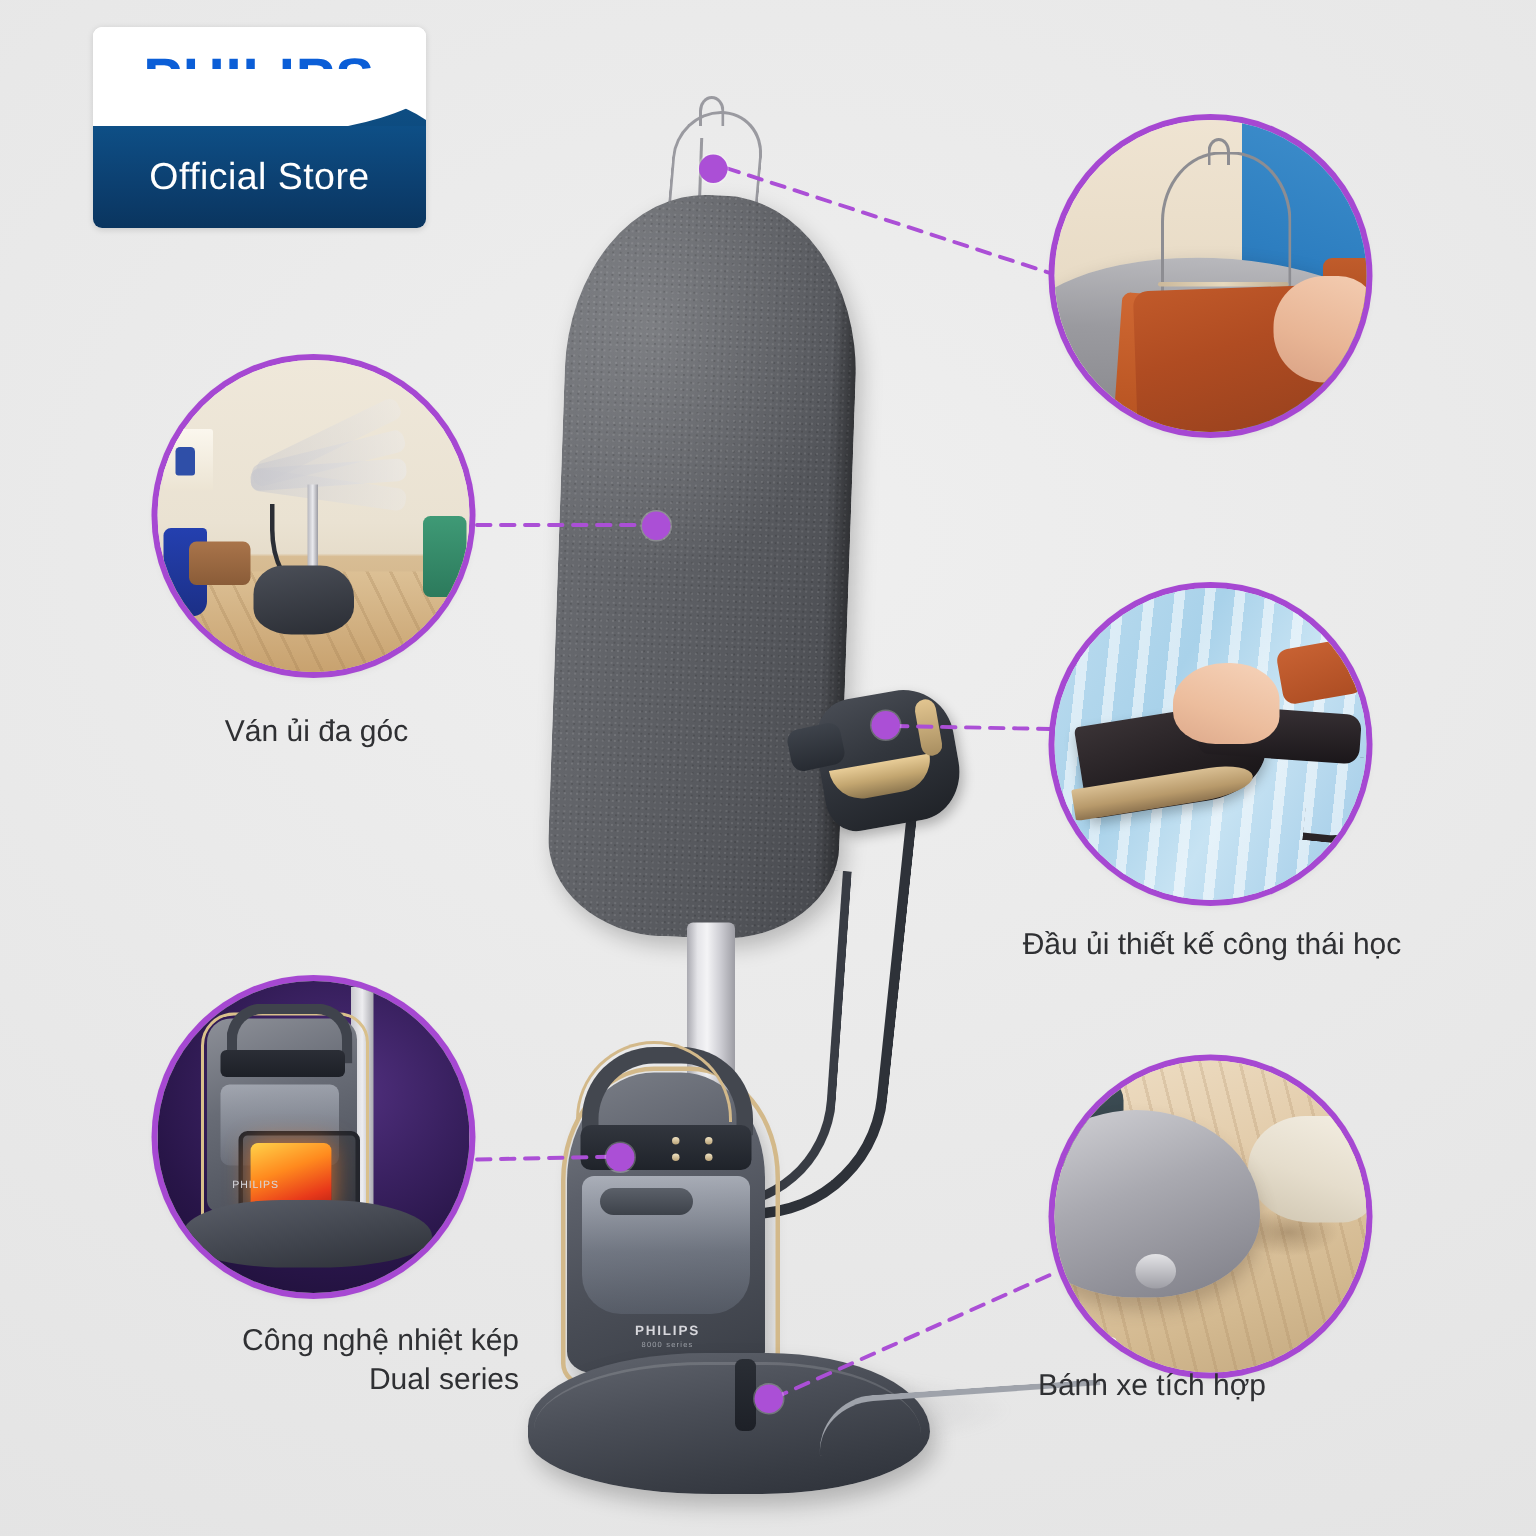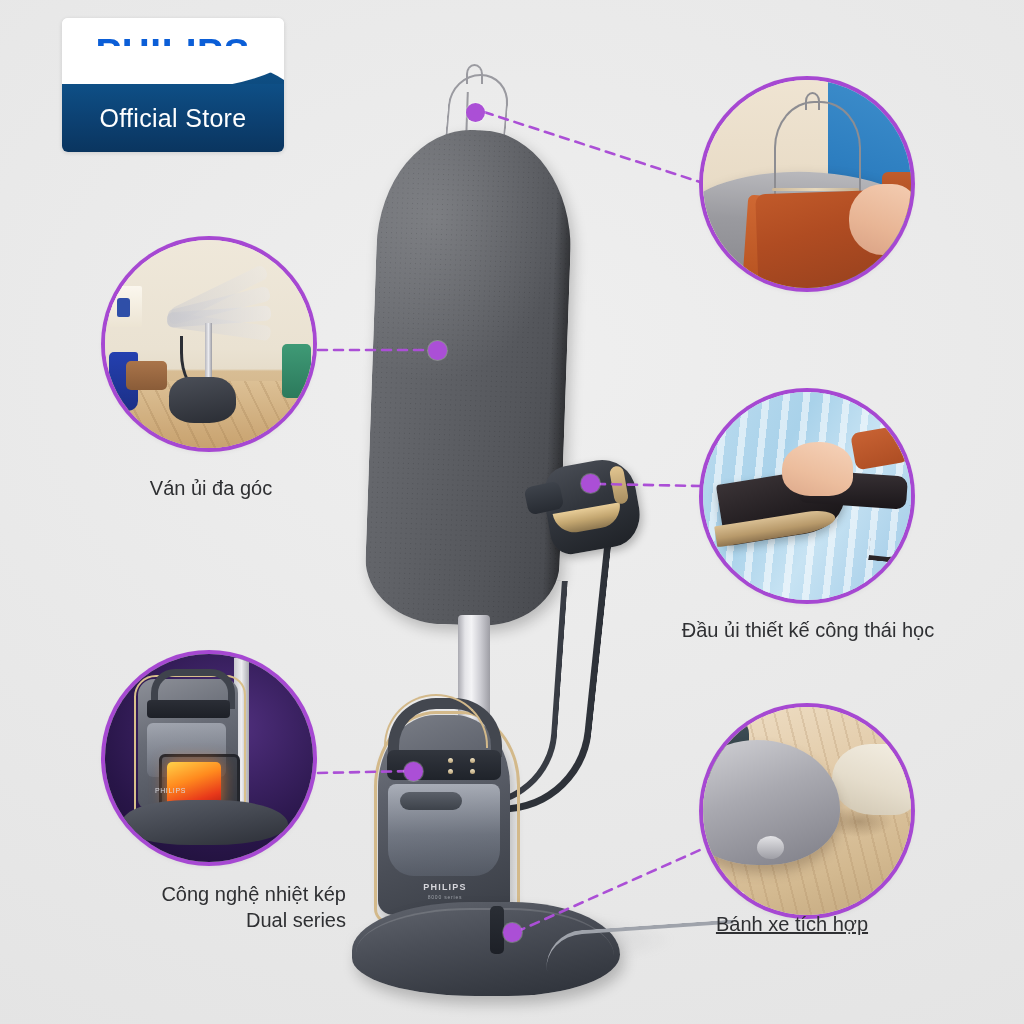--- a/index.html
+++ b/index.html
@@ -300,21 +300,21 @@
   .dot{position:absolute;width:19px;height:19px;border-radius:50%;
     background:#ab4fd6;box-shadow:0 0 0 1px rgba(255,255,255,.25);}
   svg.links{position:absolute;inset:0;width:1024px;height:1024px;pointer-events:none;}
   svg.links path{stroke:#ab4fd6;stroke-width:2.6;stroke-dasharray:9 7;fill:none;stroke-linecap:round;}
 
   
   .cap{position:absolute;color:#2f3033;font-size:20px;line-height:1.28;
     text-align:center;font-family:"Liberation Sans", sans-serif;font-weight:400;}
   .cap-hanger{left:668px;top:306px;width:280px;}
   .cap-head{left:628px;top:598px;width:360px;margin-top:20px;}
-  .cap-wheel{left:656px;top:912px;width:272px;text-decoration:underline;}
+  .cap-wheel{left:632px;top:912px;width:272px;}
   .cap-dual{left:78px;top:882px;width:268px;text-align:right;}
   .cap-board{left:72px;top:476px;width:278px;}
 </style>
 </head>
 <body>
 
 <div id="stage">
 
   <div class="bg-base"></div>
   <div class="floor-shadow"></div>

